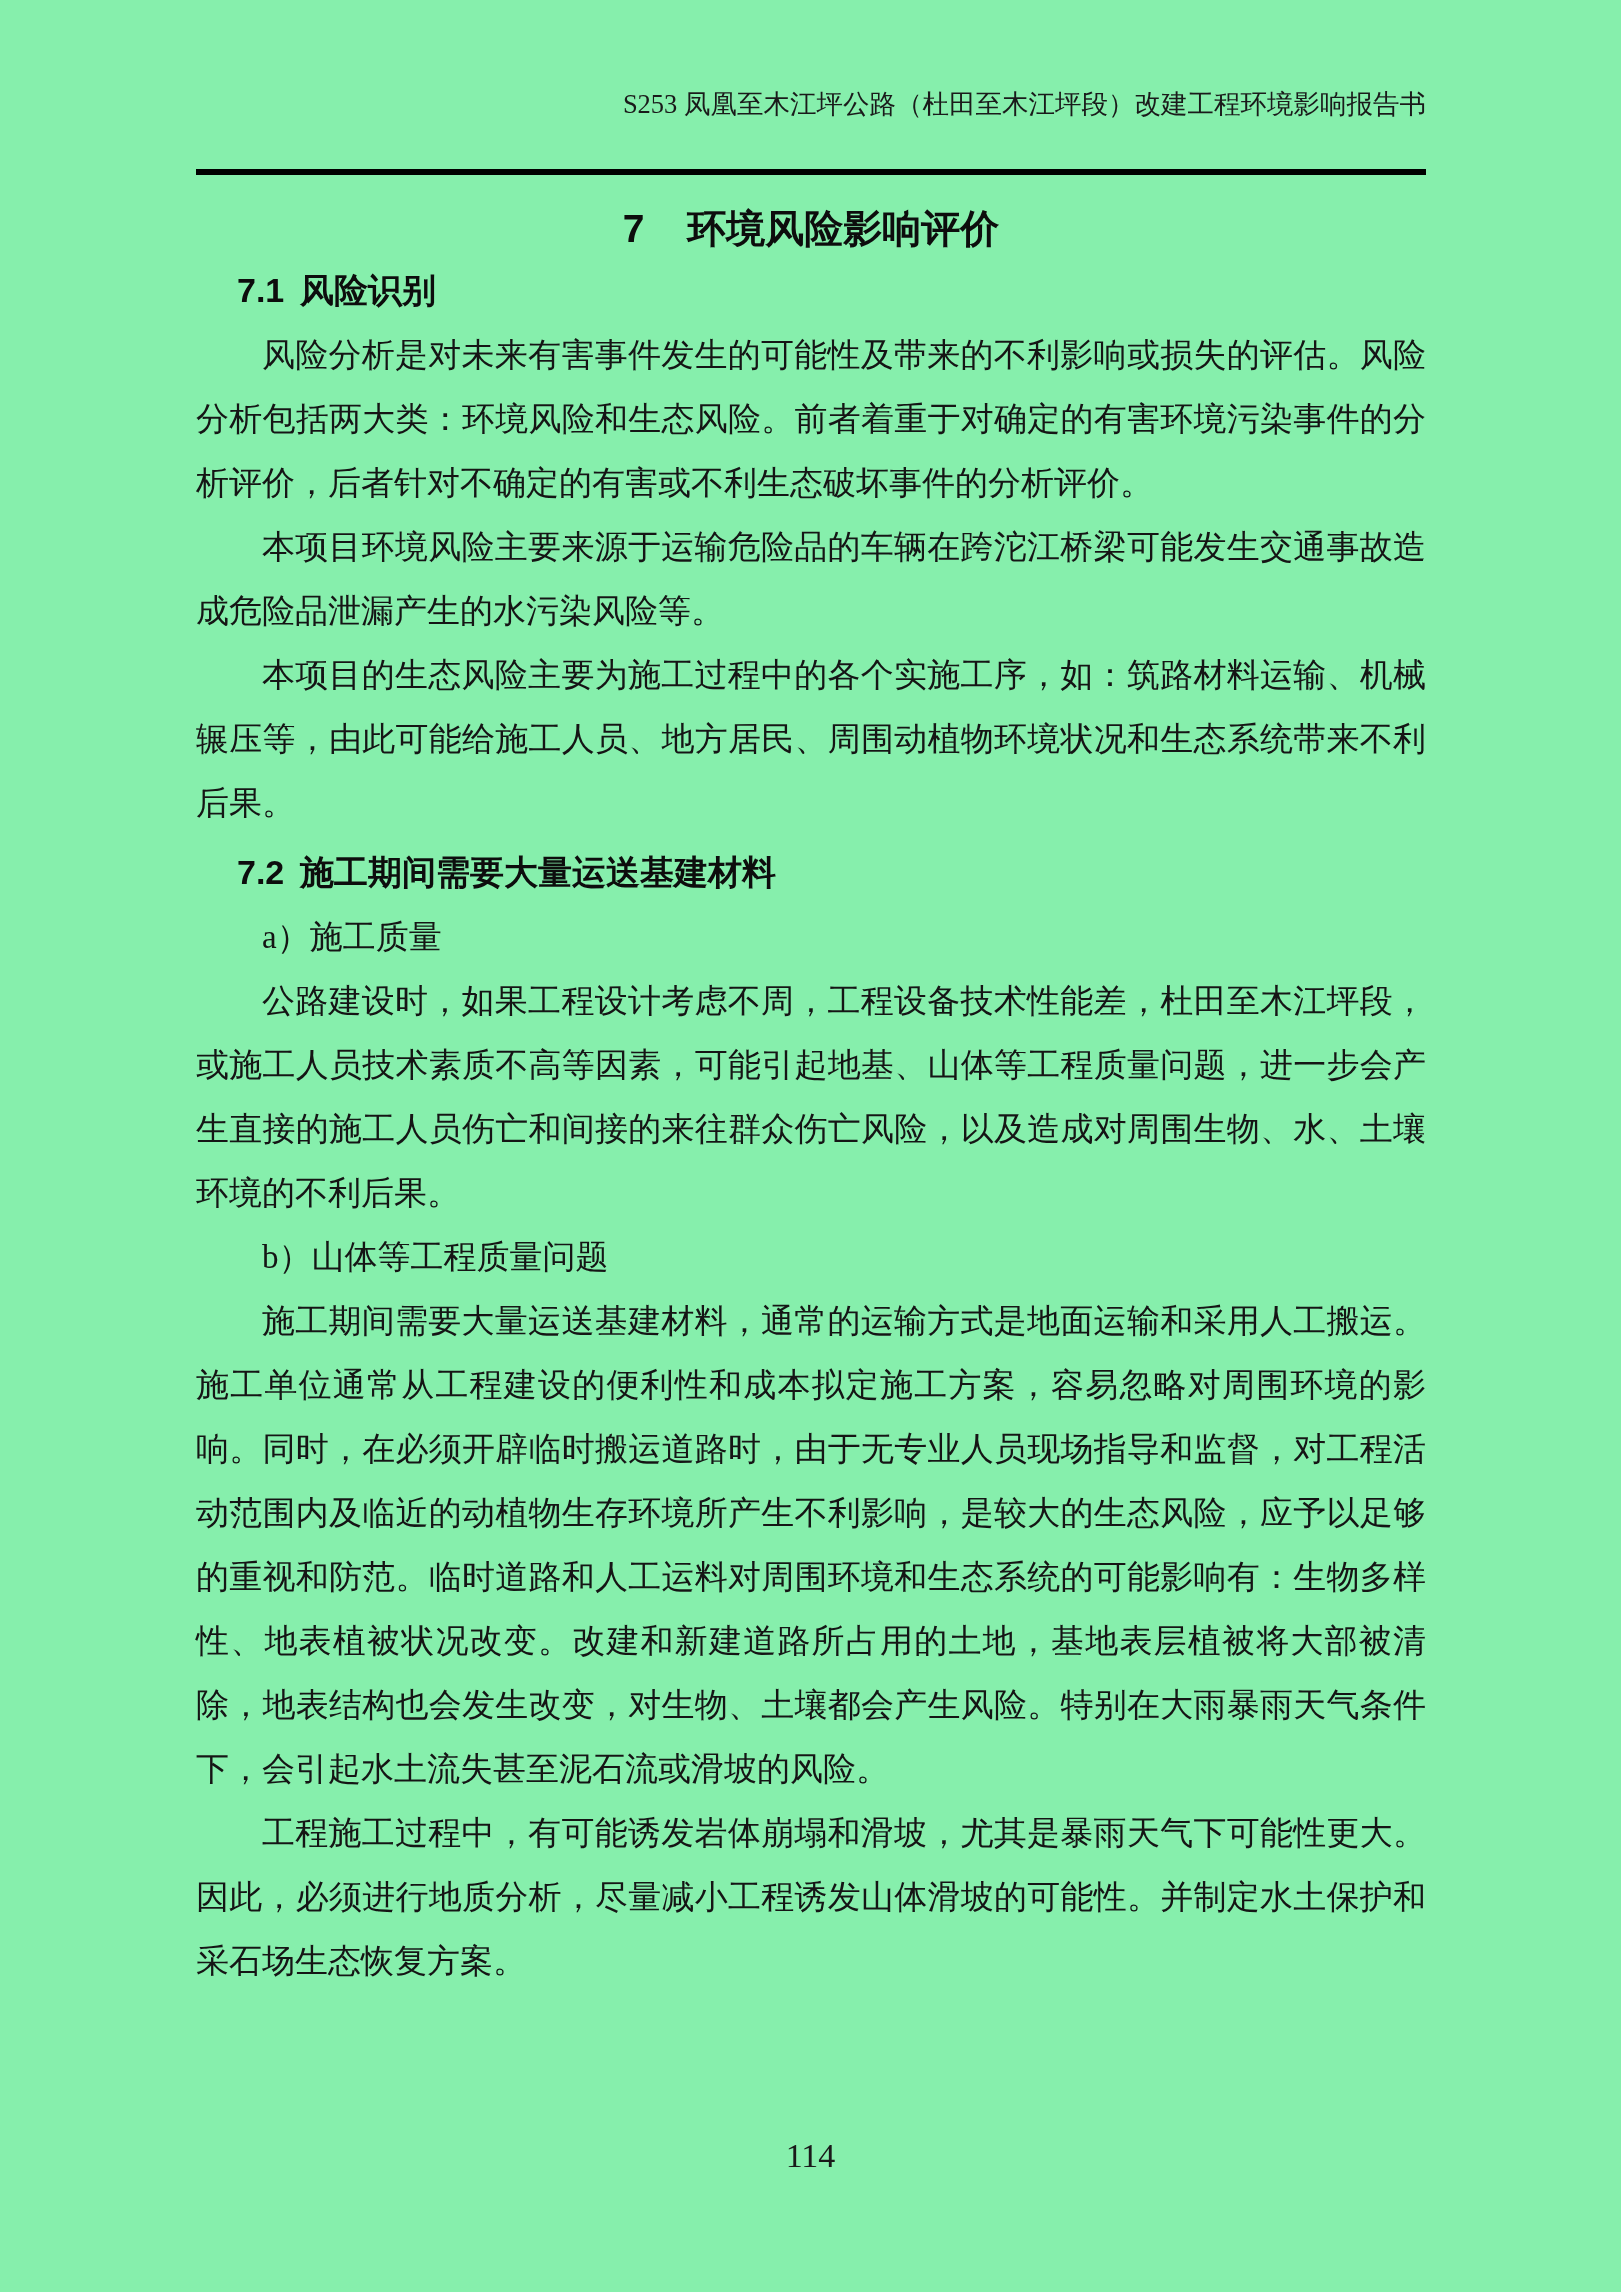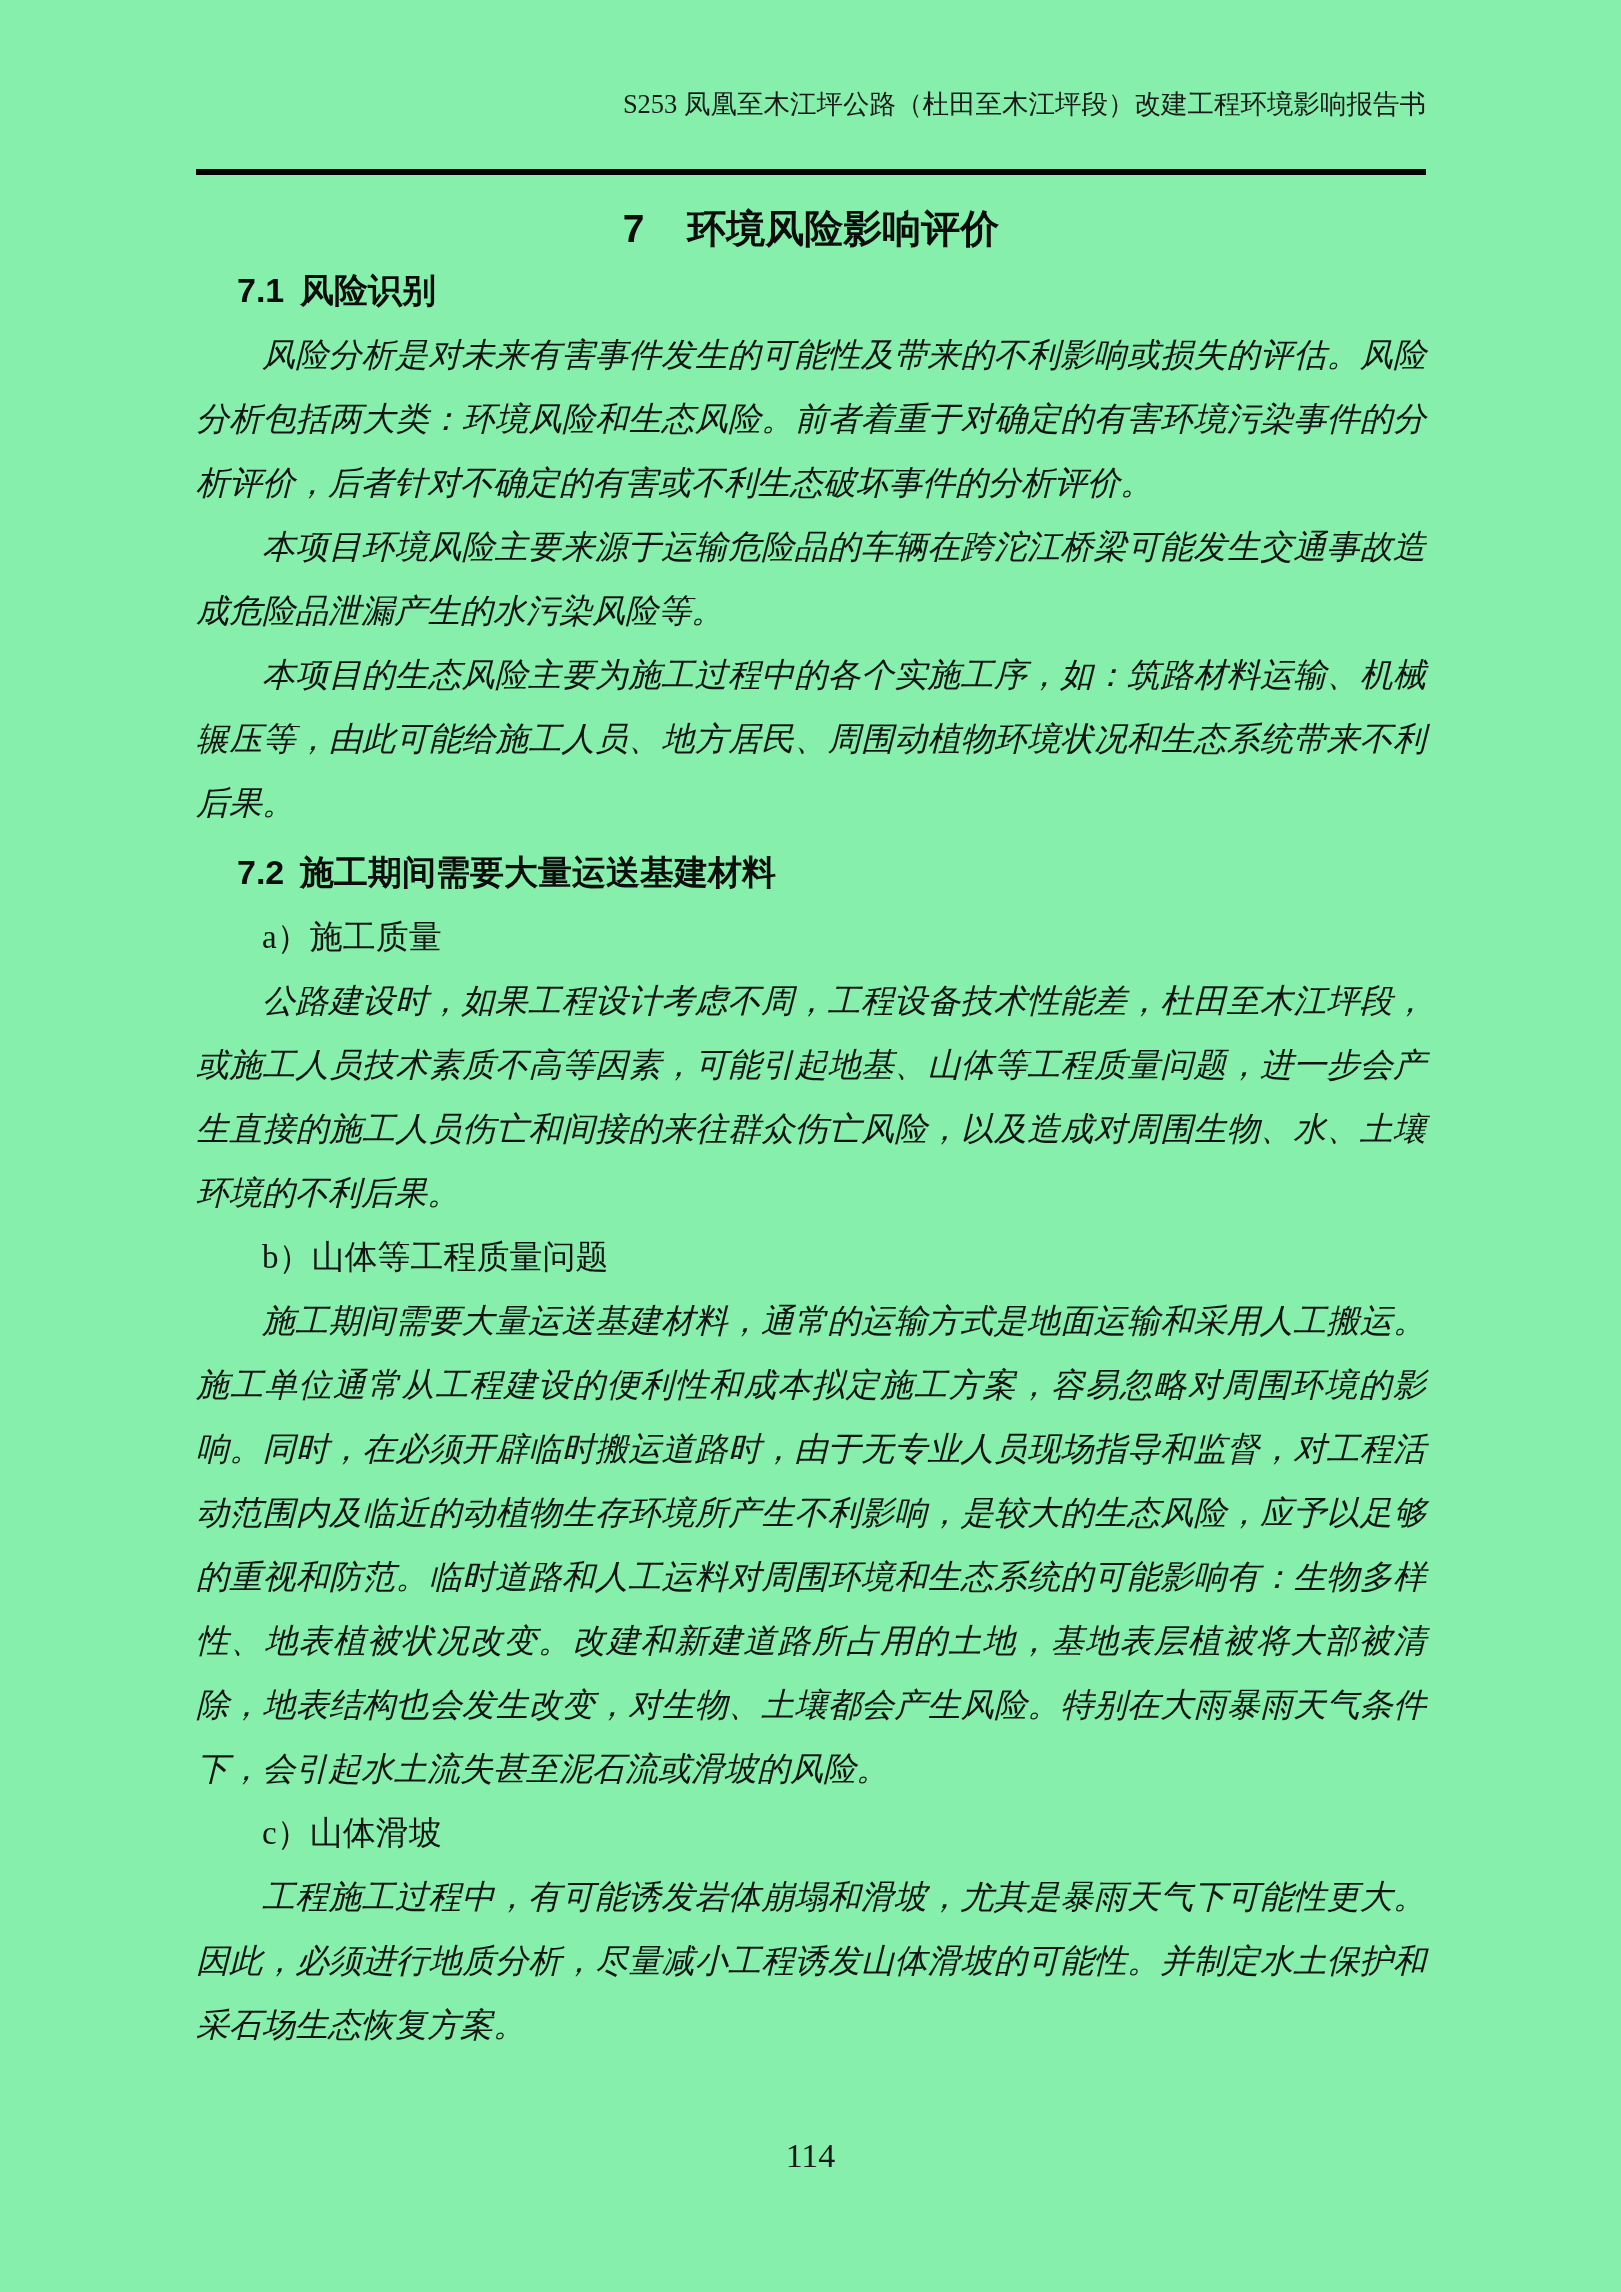--- a/index.html
+++ b/index.html
@@ -63,21 +63,20 @@
     font-weight: bold;
     line-height: 1.2;
     margin: 17.6px 0 11.8px 0;
     text-align: left;
     color: #0d0d0d;
   }
   h2.sec .sec-num { margin-right: 15.7px; margin-left: 41px; }
   p.body-p {
     margin: 0;
     text-indent: 2em;
-    font-style: italic;
   }
   p.sub-label {
     margin: 0;
     text-indent: 2em;
     text-align: left;
   }
   .footer-pagenum {
     position: absolute;
     top: 2137px;
     left: 0;
@@ -114,21 +113,20 @@
     <h2 class="sec">
       <span class="sec-num">7.2</span><span>施工期间需要大量运送基建材料</span>
     </h2>
 
     <p class="sub-label">a）施工质量</p>
     <p class="body-p">公路建设时，如果工程设计考虑不周，工程设备技术性能差，杜田至木江坪段，或施工人员技术素质不高等因素，可能引起地基、山体等工程质量问题，进一步会产生直接的施工人员伤亡和间接的来往群众伤亡风险，以及造成对周围生物、水、土壤环境的不利后果。</p>
 
     <p class="sub-label">b）山体等工程质量问题</p>
     <p class="body-p">施工期间需要大量运送基建材料，通常的运输方式是地面运输和采用人工搬运。施工单位通常从工程建设的便利性和成本拟定施工方案，容易忽略对周围环境的影响。同时，在必须开辟临时搬运道路时，由于无专业人员现场指导和监督，对工程活动范围内及临近的动植物生存环境所产生不利影响，是较大的生态风险，应予以足够的重视和防范。临时道路和人工运料对周围环境和生态系统的可能影响有：生物多样性、地表植被状况改变。改建和新建道路所占用的土地，基地表层植被将大部被清除，地表结构也会发生改变，对生物、土壤都会产生风险。特别在大雨暴雨天气条件下，会引起水土流失甚至泥石流或滑坡的风险。</p>
 
-    <p class="sub-label">c）山体滑坡</p>
     <p class="body-p">工程施工过程中，有可能诱发岩体崩塌和滑坡，尤其是暴雨天气下可能性更大。因此，必须进行地质分析，尽量减小工程诱发山体滑坡的可能性。并制定水土保护和采石场生态恢复方案。</p>
 
   </div>
 
   <div class="footer-pagenum">114</div>
 
 </div>
 
 
 </body></html>

